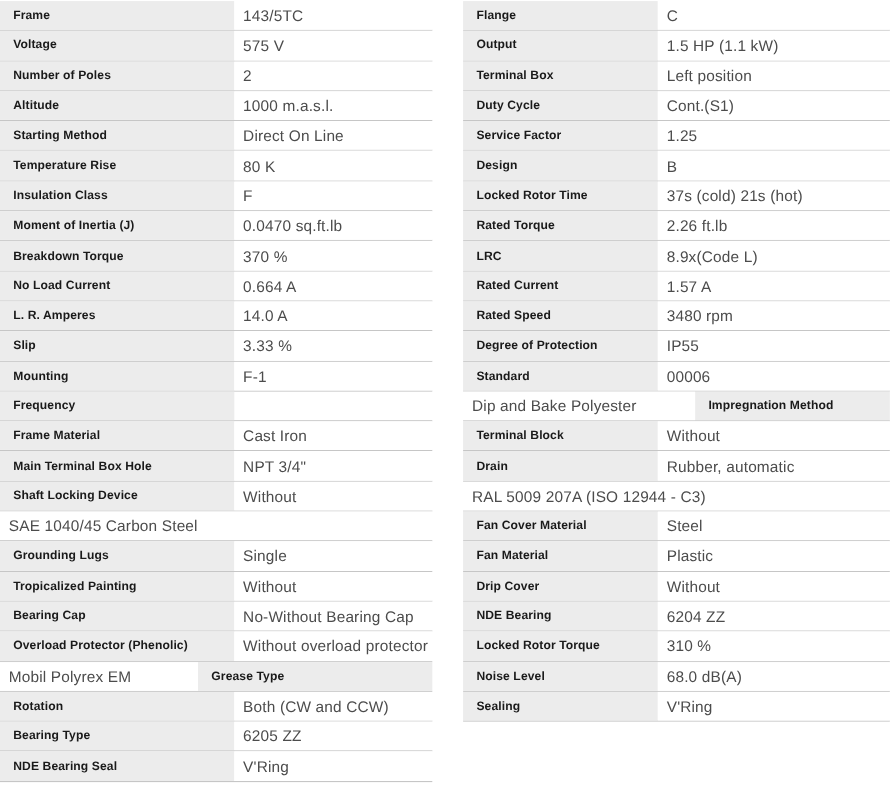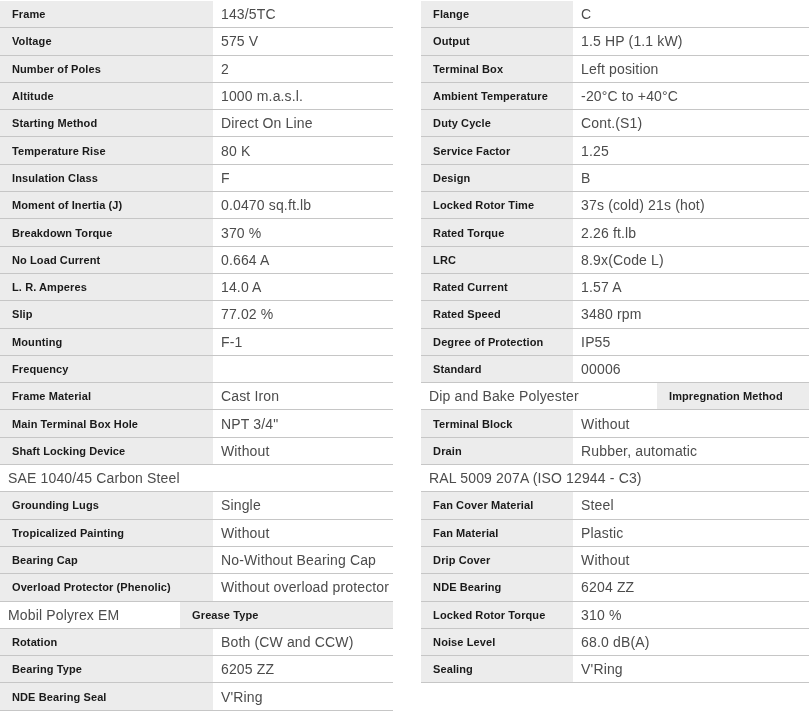--- a/index.html
+++ b/index.html
@@ -41,21 +41,21 @@
   .cell.label {
     background: var(--label-bg);
     font-weight: bold;
     font-size: 11px;
     letter-spacing: 0.1px;
     color: var(--label-text);
     padding-left: 12px;
     padding-right: 4px;
   }
   .left .cell.label { width: 213px; }
-  .right .cell.label { width: 152px; }
+  .right .cell.label { width: 177px; }
   .cell.value {
     flex: 1;
     background: #ffffff;
     font-size: 14px;
     letter-spacing: 0.15px;
     color: var(--value-text);
     padding-left: 8px;
     padding-right: 4px;
   }
 </style>
@@ -103,21 +103,21 @@
       <div class="row">
         <div class="cell label">No Load Current</div>
         <div class="cell value">0.664 A</div>
       </div>
       <div class="row">
         <div class="cell label">L. R. Amperes</div>
         <div class="cell value">14.0 A</div>
       </div>
       <div class="row">
         <div class="cell label">Slip</div>
-        <div class="cell value">77.02 %</div>
+        <div class="cell value">3.33 %</div>
       </div>
       <div class="row">
         <div class="cell label">Mounting</div>
         <div class="cell value">F-1</div>
       </div>
       <div class="row">
         <div class="cell label">Frequency</div>
       </div>
       <div class="row">
         <div class="cell label">Frame Material</div>
@@ -172,24 +172,20 @@
         <div class="cell label">Flange</div>
         <div class="cell value">C</div>
       </div>
       <div class="row">
         <div class="cell label">Output</div>
         <div class="cell value">1.5 HP (1.1 kW)</div>
       </div>
       <div class="row">
         <div class="cell label">Terminal Box</div>
         <div class="cell value">Left position</div>
-      </div>
-      <div class="row">
-        <div class="cell label">Ambient Temperature</div>
-        <div class="cell value">-20°C to +40°C</div>
       </div>
       <div class="row">
         <div class="cell label">Duty Cycle</div>
         <div class="cell value">Cont.(S1)</div>
       </div>
       <div class="row">
         <div class="cell label">Service Factor</div>
         <div class="cell value">1.25</div>
       </div>
       <div class="row">

